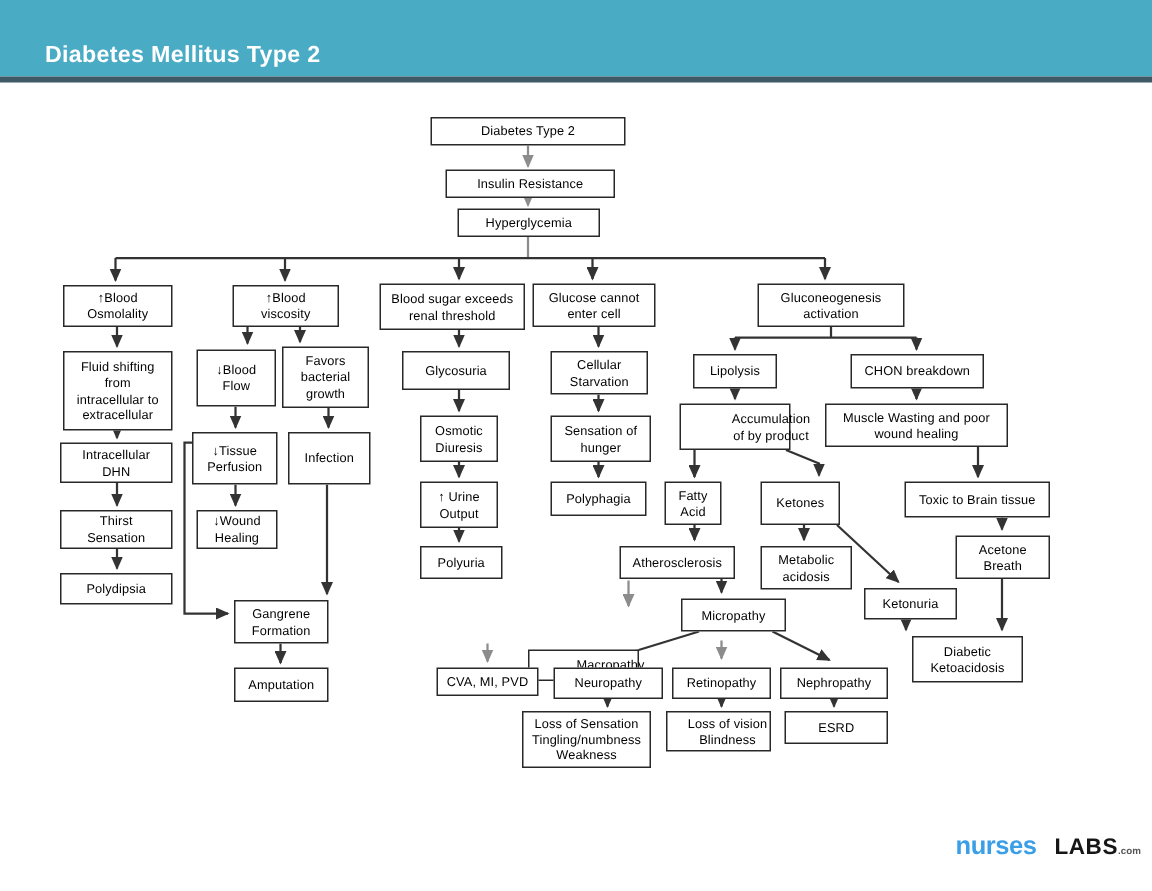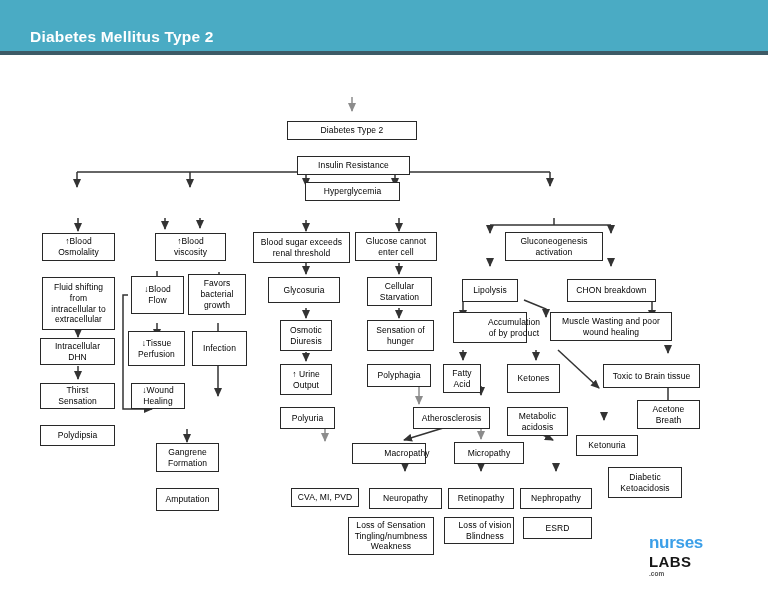--- a/index.html
+++ b/index.html
@@ -14,25 +14,25 @@
     position:absolute;left:30px;top:28px;color:#ffffff;
     font-size:15.5px;font-weight:bold;letter-spacing:.2px;
   }
   #flowchart{position:absolute;top:0;left:0;width:768px;height:594px;}
   #connectors{position:absolute;top:0;left:0;}
   #nodes{position:absolute;top:0;left:0;width:768px;height:594px;}
   .node{
     position:absolute;background:#ffffff;border:1.5px solid #282828;
     display:flex;align-items:center;justify-content:center;text-align:center;
     font-size:8.5px;line-height:1.26;color:#000;box-sizing:border-box;
-    white-space:pre-line;letter-spacing:.1px;margin-top:43px;
+    white-space:pre-line;letter-spacing:.1px;
   }
   #logo{
-    position:absolute;left:637px;top:533px;display:flex;align-items:baseline;
-    font-weight:bold;white-space:nowrap;flex-direction:column;
+    position:absolute;left:637px;top:554px;display:flex;align-items:baseline;
+    font-weight:bold;white-space:nowrap;
   }
   #logo .nurses{font-size:17px;color:#3b9fe8;letter-spacing:-.3px;}
   #logo .labs{font-size:15px;color:#161616;letter-spacing:.4px;margin-left:12px;}
   #logo .tld{font-size:6.5px;color:#555555;}
 </style>
 </head>
 <body>
 
 <div id="stage">
 
@@ -160,21 +160,21 @@
         <div class="node" style="left: 413px; top: 364px; width: 77px; height: 22px;">Atherosclerosis</div>
         <div class="node" style="left: 507px; top: 364px; width: 61px; height: 29px;">Metabolic
 acidosis</div>
         <div class="node" style="left: 637px; top: 357px; width: 63px; height: 29px;">Acetone
 Breath</div>
         <div class="node" style="left: 156px; top: 400px; width: 63px; height: 29px;">Gangrene
 Formation</div>
         <div class="node" style="left: 454px; top: 399px; width: 70px; height: 22px;">Micropathy</div>
         <div class="node" style="left: 576px; top: 392px; width: 62px; height: 21px;">Ketonuria</div>
         <div class="node" style="left: 156px; top: 445px; width: 63px; height: 23px;">Amputation</div>
-        <div class="node" style="left: 352px; top: 400px; width: 74px; height: 21px; padding-left: 36px;">Macropathy</div>
+        <div class="node" style="left: 352px; top: 433px; width: 74px; height: 21px; padding-left: 36px;">Macropathy</div>
         <div class="node" style="left: 608px; top: 424px; width: 74px; height: 31px;">Diabetic
 Ketoacidosis</div>
         <div class="node" style="left: 291px; top: 445px; width: 68px; height: 19px;">CVA, MI, PVD</div>
         <div class="node" style="left: 369px; top: 445px; width: 73px; height: 21px;">Neuropathy</div>
         <div class="node" style="left: 448px; top: 445px; width: 66px; height: 21px;">Retinopathy</div>
         <div class="node" style="left: 520px; top: 445px; width: 72px; height: 21px;">Nephropathy</div>
         <div class="node" style="left: 348px; top: 474px; width: 86px; height: 38px;">Loss of Sensation
 Tingling/numbness
 Weakness</div>
         <div class="node" style="left: 444px; top: 474px; width: 70px; height: 27px; padding-left: 12px;">Loss of vision

